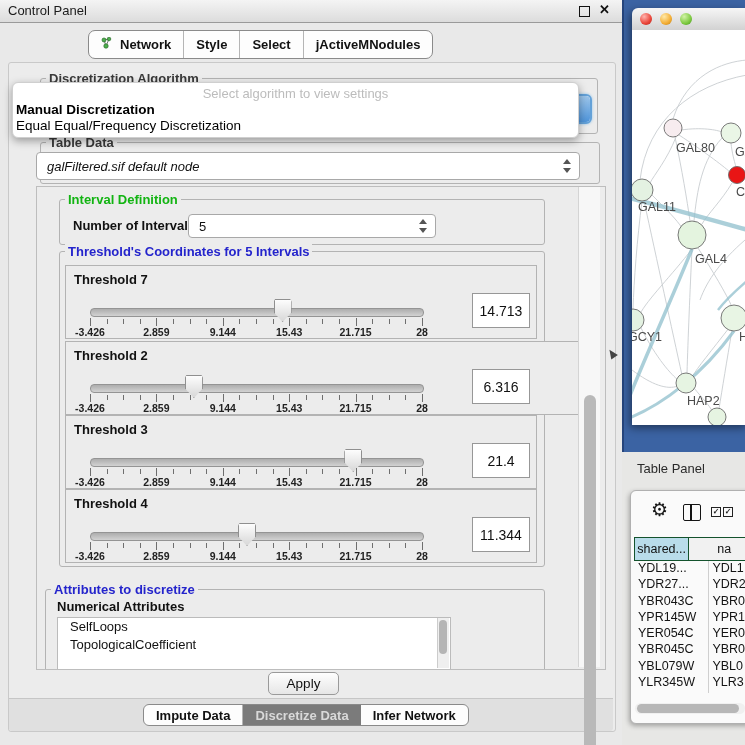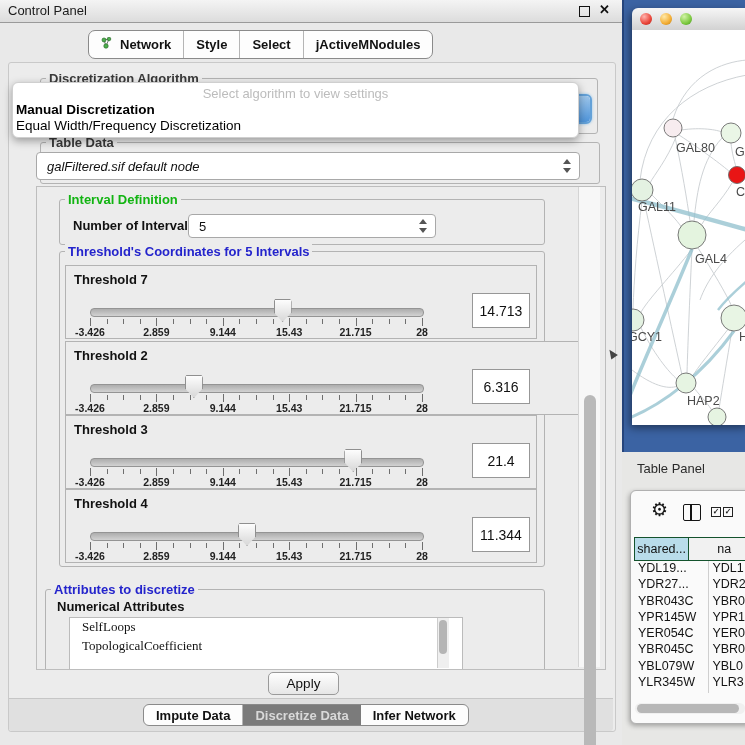--- a/index.html
+++ b/index.html
@@ -179,21 +179,21 @@
 
   <div class="group" style="left:40px;top:78px;width:556px;height:54px;"></div>
   <div class="group-title t-dark abs" style="left:46px;top:71px;">Discretization Algorithm</div>
   <div id="algo-combo" class="abs">
     <div class="cap"></div>
   </div>
 
   <div id="algo-popup" class="abs">
     <div id="algo-ph" class="abs">Select algorithm to view settings</div>
     <div id="algo-opt0" class="algo-opt abs">Manual Discretization</div>
-    <div id="algo-opt1" class="algo-opt abs">Equal Width/Frequency Discretization</div>
+    <div id="algo-opt1" class="algo-opt abs">Equal Equal/Frequency Discretization</div>
   </div>
 
   <div class="group" style="left:40px;top:142px;width:558px;height:40px;"></div>
   <div class="group-title t-dark abs" style="left:46px;top:135px;">Table Data</div>
   <div class="combo abs" style="left:36px;top:152px;width:542px;height:26px;font-style:italic;">
     <span class="cv">galFiltered.sif default node</span>
     <span class="stepper"></span>
   </div>
 
   <div id="scrollpanel" class="abs">
@@ -339,21 +339,21 @@
           <div class="tick-lab" style="left: 223.2px;">15.43</div>
           <div class="tick-lab" style="left: 289.6px;">21.715</div>
           <div class="tick-lab" style="left: 356px;">28</div>
           <div class="th-box">11.344</div>
         </div>
       </div>
 
     <div class="group" style="left:8px;top:402px;width:498px;height:90px;"></div>
     <div class="group-title t-blue" style="left:14px;top:395px;">Attributes to discretize</div>
     <div id="attr-sub" style="position:absolute;left:20px;top:412px;">Numerical Attributes</div>
-    <div id="attr-list" style="position:absolute;left:32px;top:430px;width:392px;height:52px;font-family:Liberation Serif, serif;">
+    <div id="attr-list" style="position:absolute;left:20px;top:430px;width:392px;height:52px;">
         <div class="attr-item">SelfLoops</div>
         <div class="attr-item">TopologicalCoefficient</div>
       </div>
     <div id="attr-sb-track" style="left:400px;top:431px;width:11px;height:50px;">
       <div id="attr-sb-thumb" style="left:1px;top:2px;width:8px;height:34px;"></div>
     </div>
   </div>
 
   <div id="vsb-track" class="abs">
     <div id="vsb-thumb" class="abs" style="left:5px;"></div>

